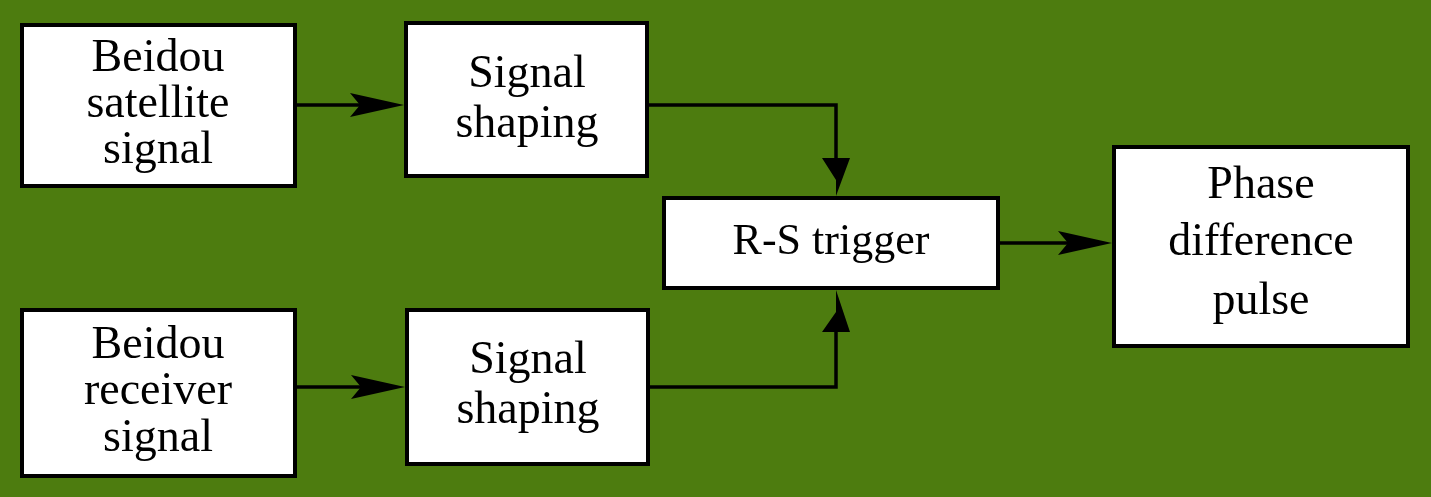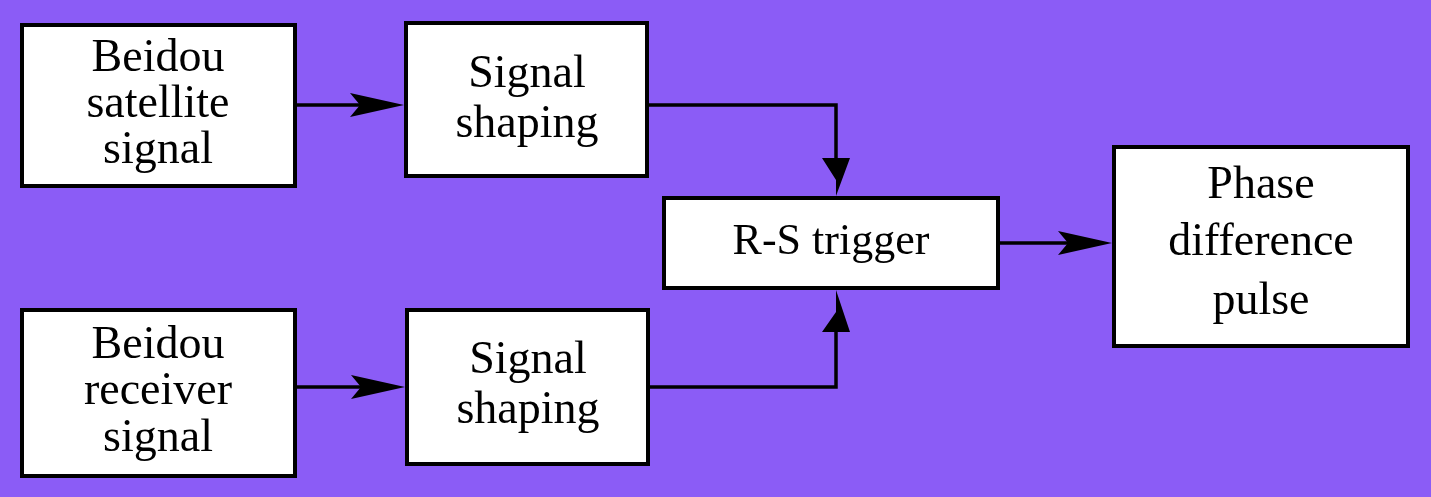--- a/index.html
+++ b/index.html
@@ -7,21 +7,21 @@
     padding: 0;
     background: #ffffff;
   }
   body {
     font-family: "Liberation Serif", "DejaVu Serif", serif;
   }
   #diagram-root {
     position: relative;
     width: 1431px;
     height: 497px;
-    background: #8b5cf6;
+    background: #4d7c0f;
     overflow: hidden;
   }
   #diagram-svg {
     position: absolute;
     top: 0;
     left: 0;
     width: 1431px;
     height: 497px;
     display: block;
   }

